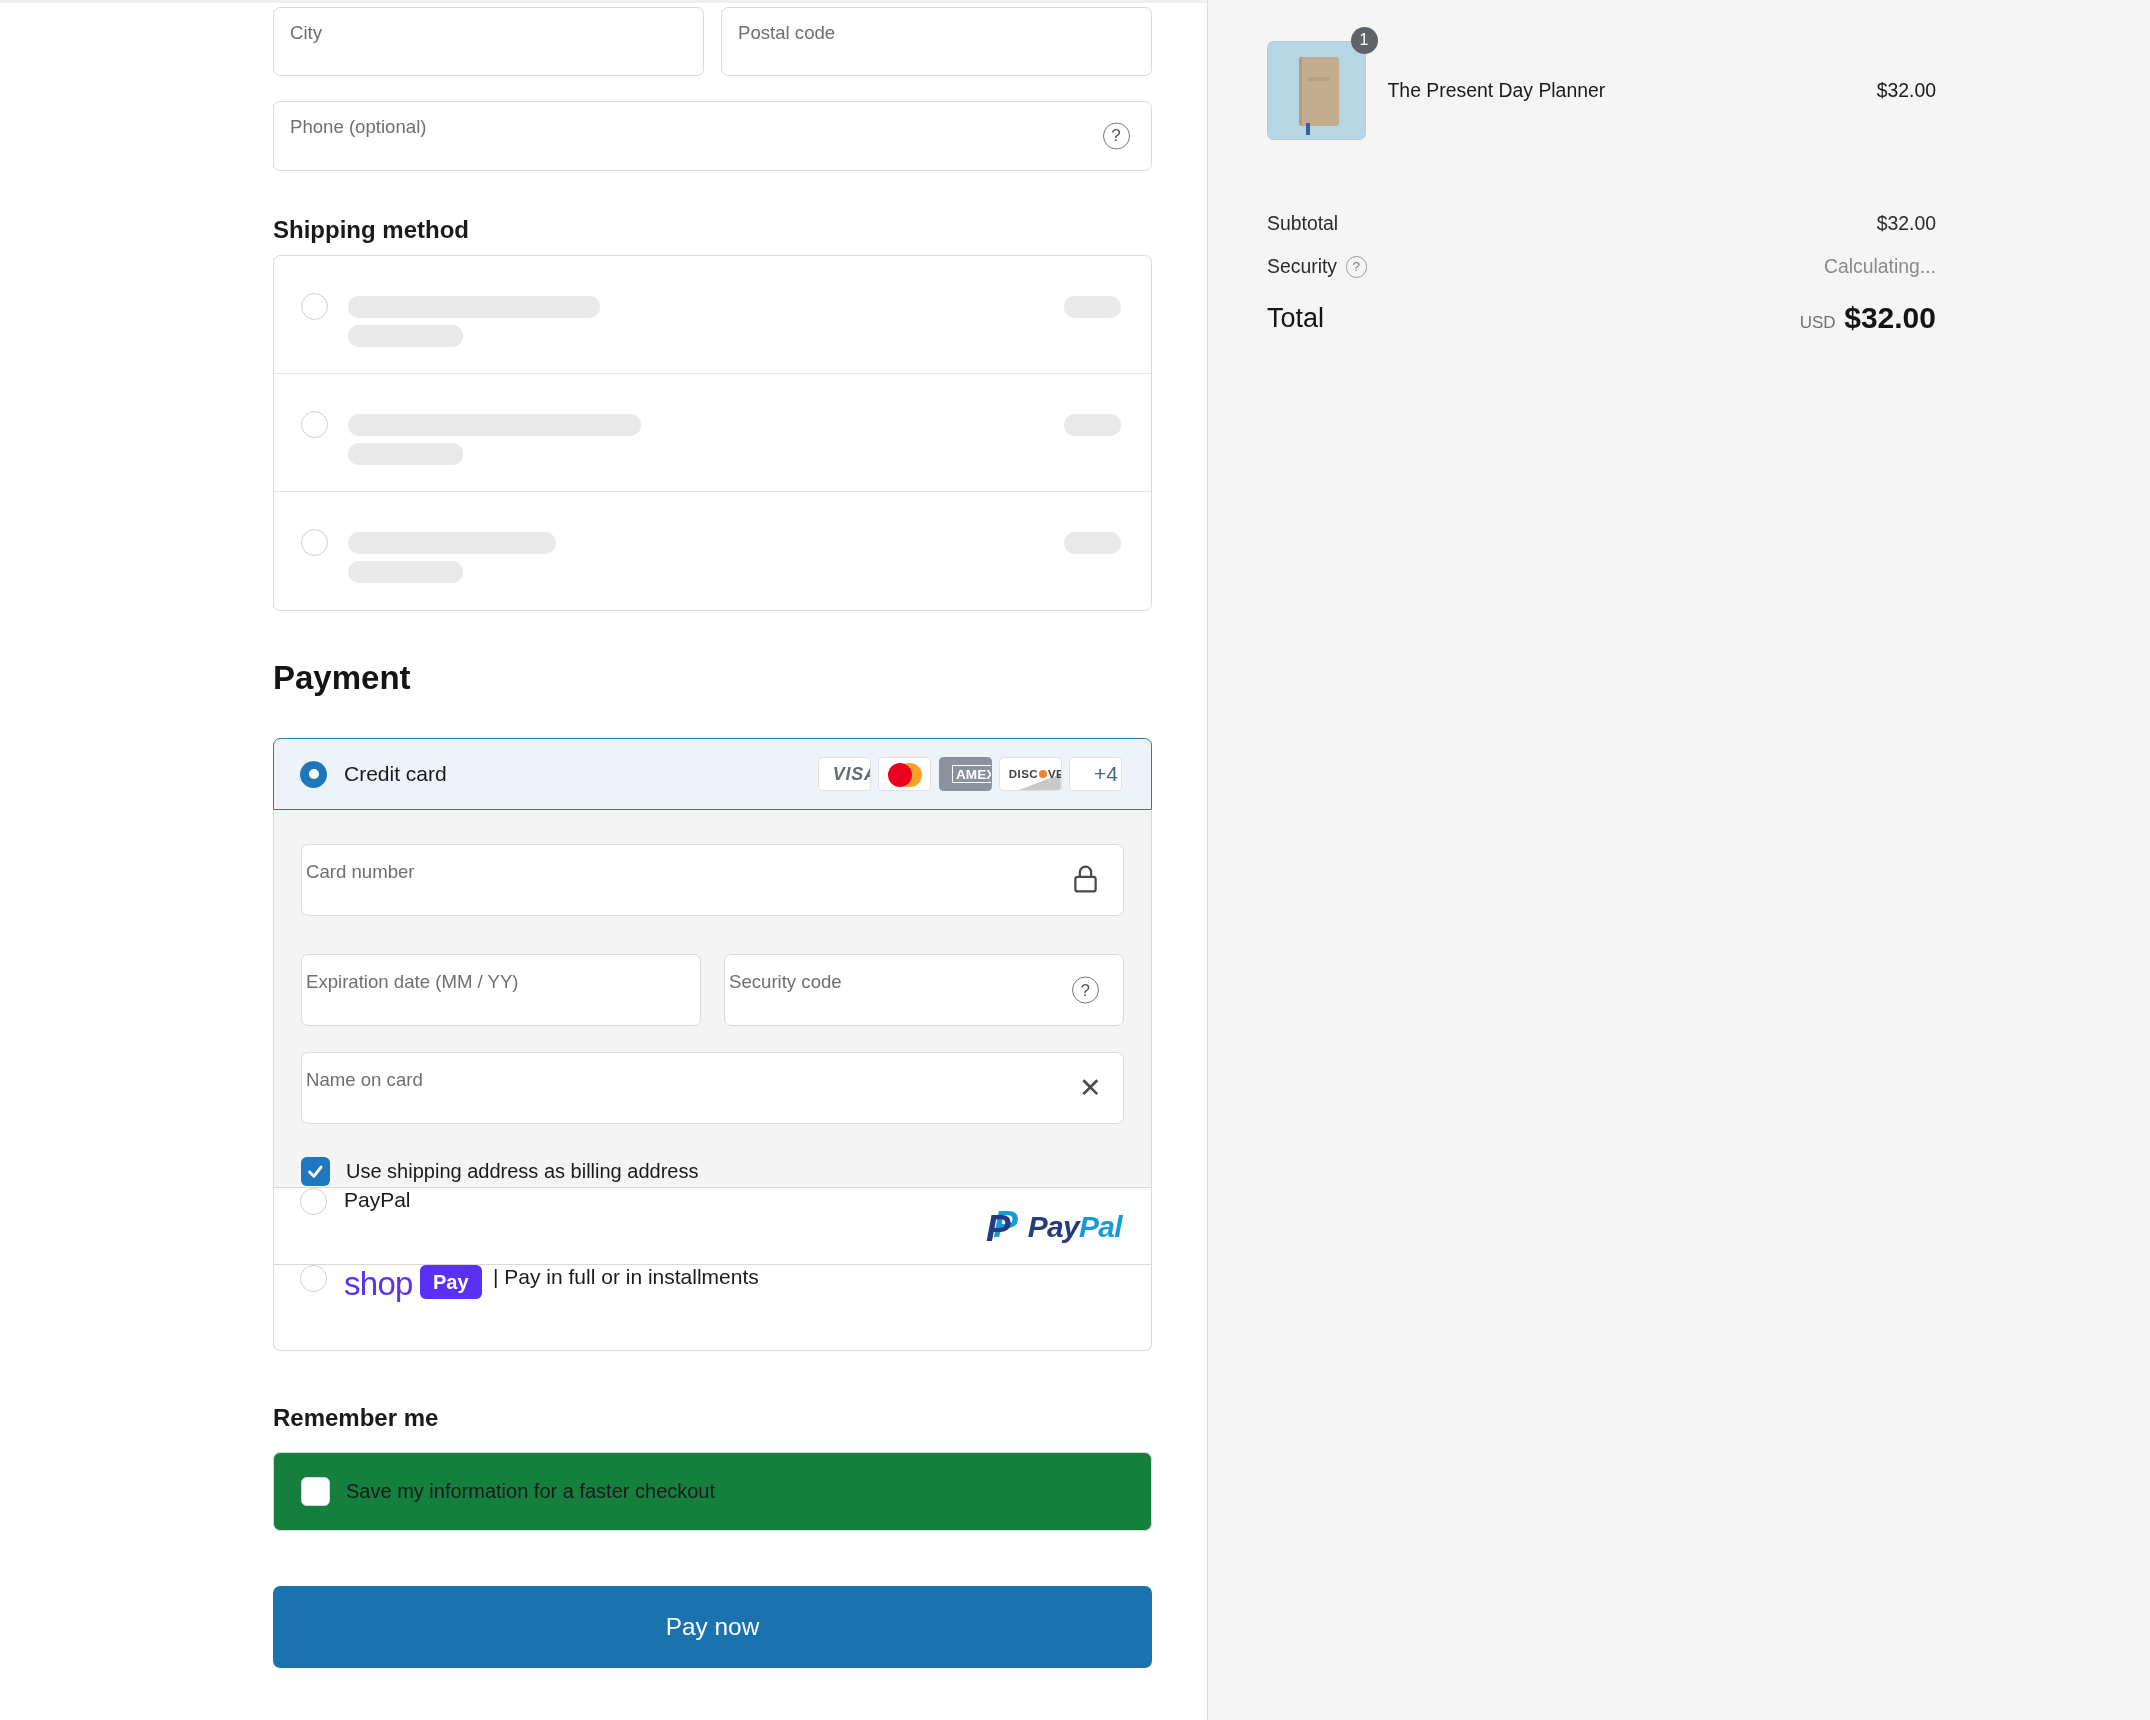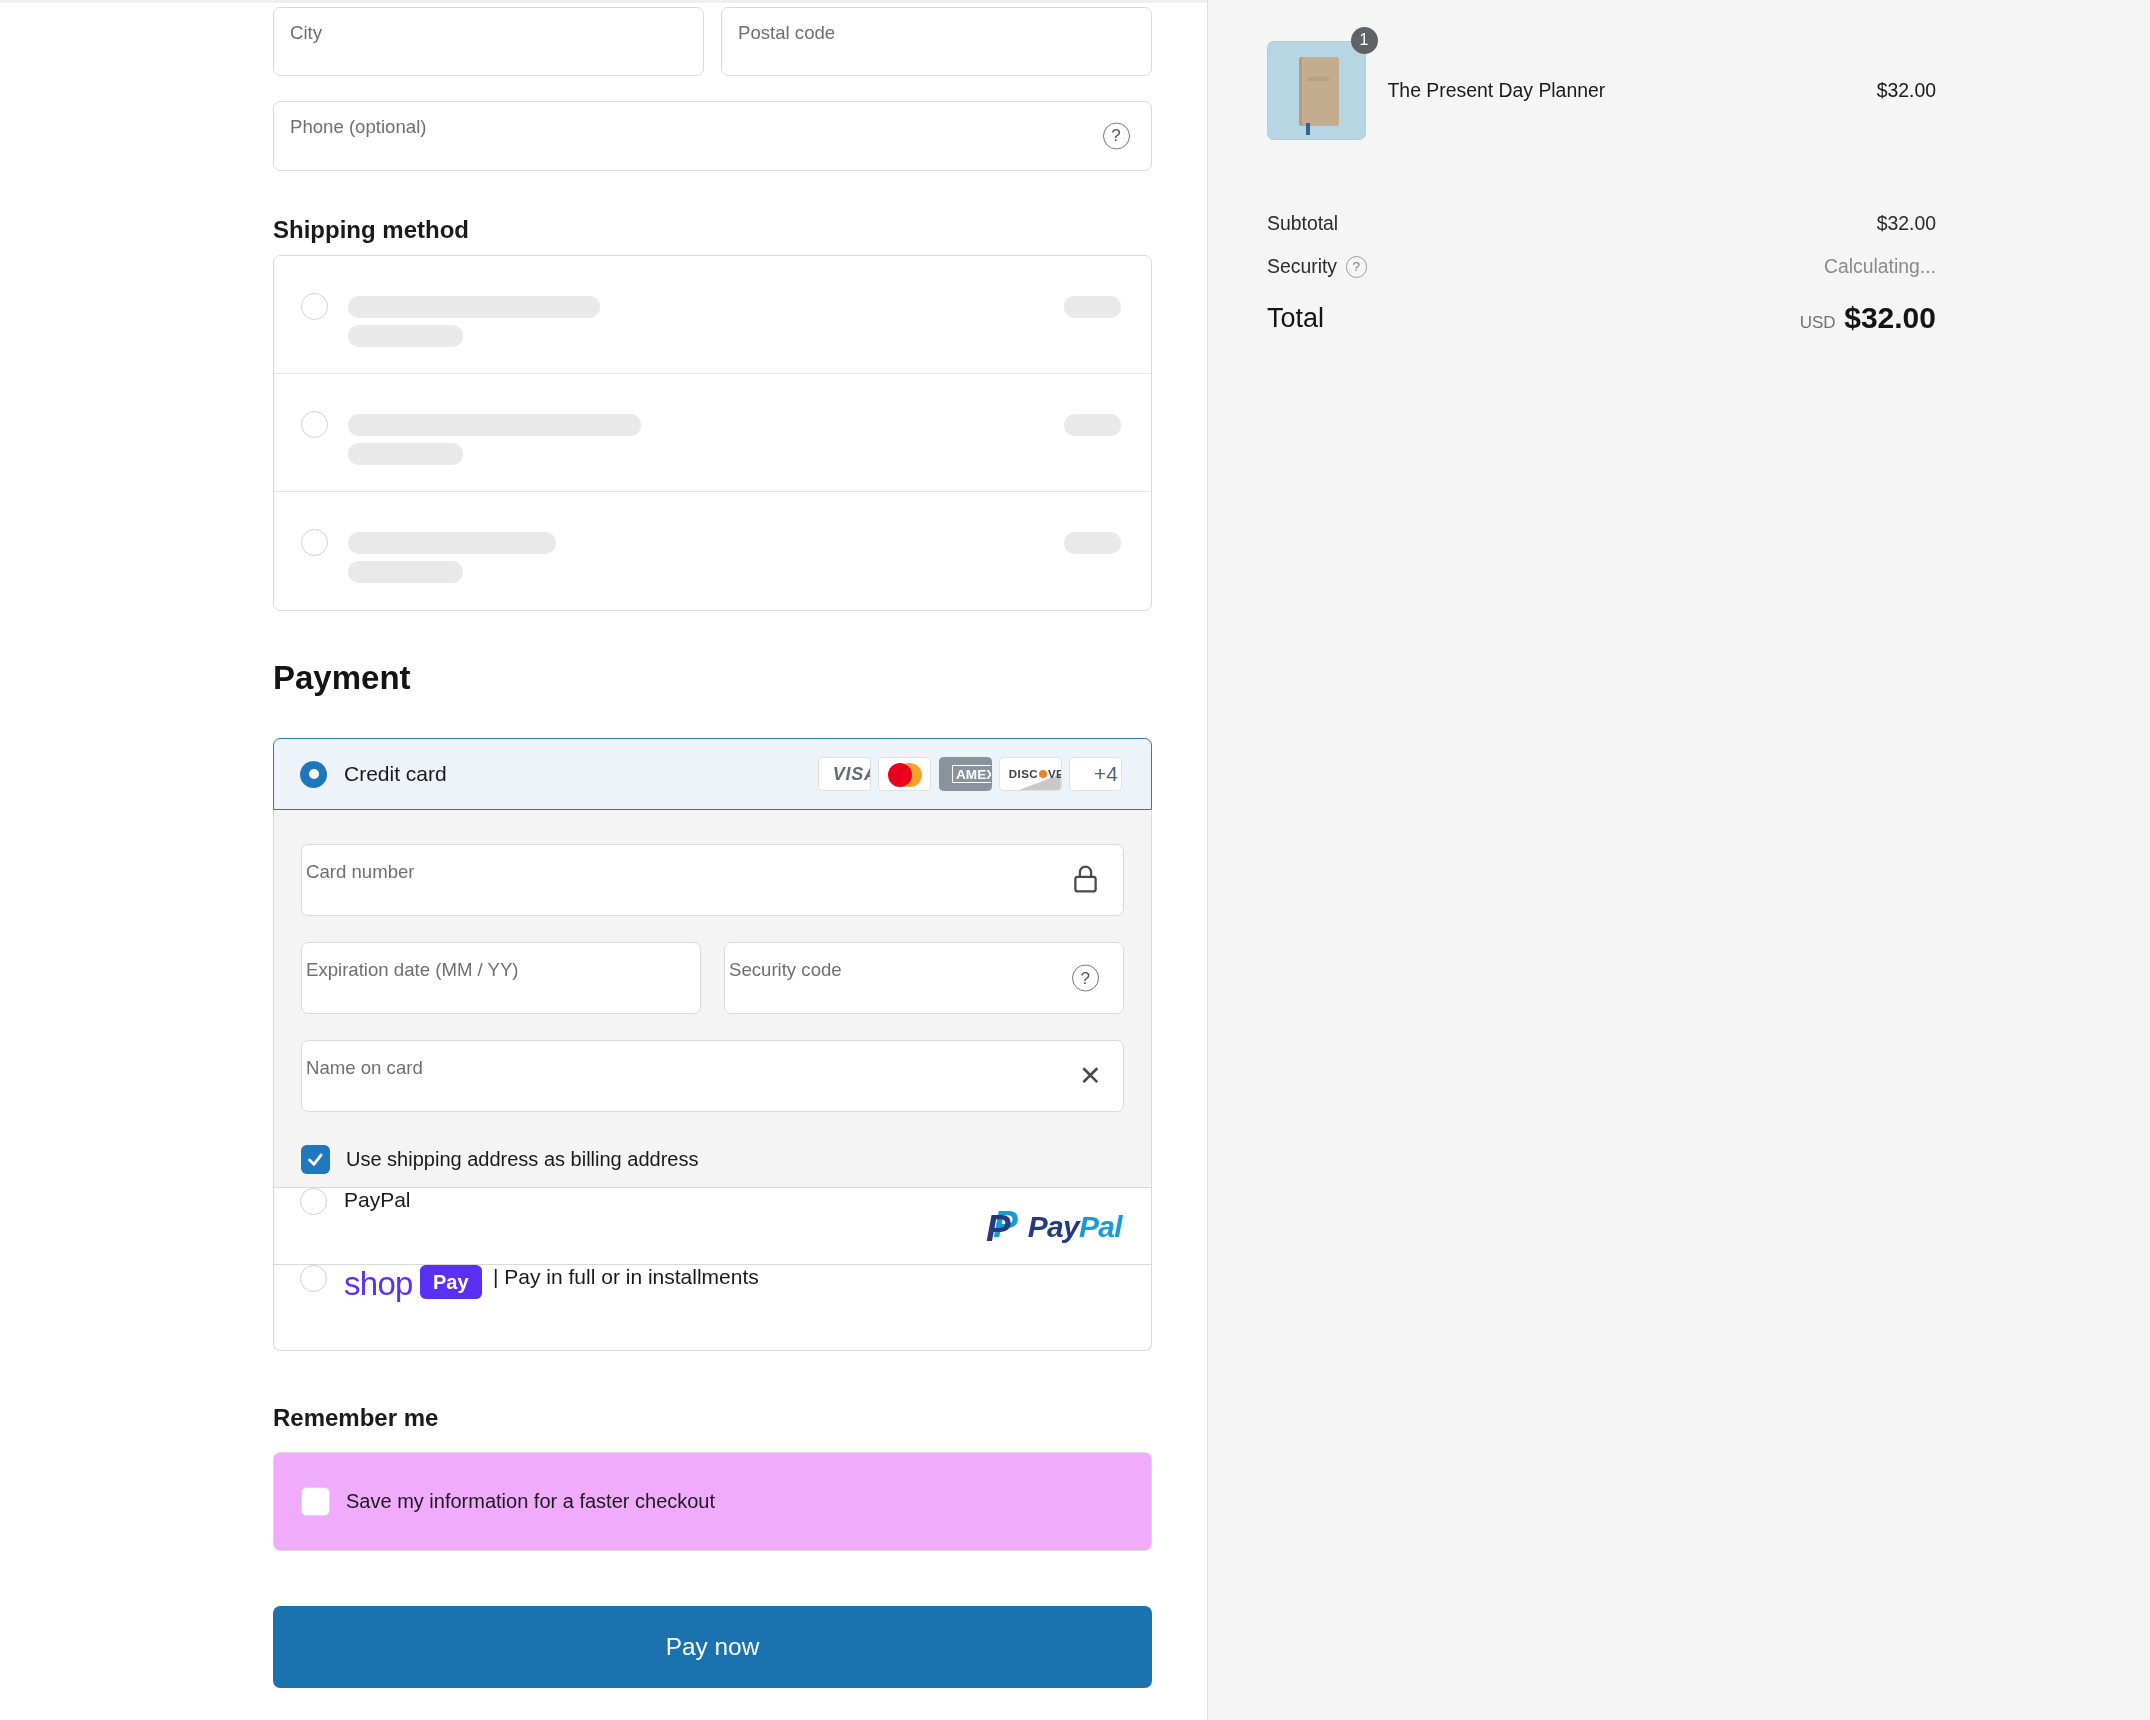--- a/index.html
+++ b/index.html
@@ -61,21 +61,21 @@
   .cicon.discover .dtxt { font-size:11.5px; font-weight:bold; color:#3f3f3f; letter-spacing:0.4px; z-index:2;
                           display:flex; align-items:center; }
   .cicon.discover .ddot { width:8.6px; height:8.6px; border-radius:50%; background:#f48024; margin:0 0.7px; }
   .cicon.discover .swoosh { position:absolute; right:0; bottom:0; width:42px; height:16px; background:#c9c9c9;
                           clip-path:polygon(0 100%, 100% 0, 100% 100%); z-index:1; }
   .cicon.plus4 span { font-size:21px; color:#44658a; }
 
   .cc-form { background:#f4f4f4; border:0.7px solid #d9d9d9; border-top:none; padding:34px 27px 0 27px; height:378px; }
   .cfield { position:relative; background:#fff; border:0.7px solid #d9d9d9; border-radius:7.2px; height:72px; cursor:text; }
   .cfield .flabel { position:absolute; left:4px; top:16px; font-size:18.6px; color:#6f6f6f; }
-  .cfield-row { display:flex; gap:23px; margin-top:26px; }
+  .cfield-row { display:flex; gap:23px; margin-top:38px; }
   .cfield-row .cfield { flex:1; }
   .lock-icon { position:absolute; right:24.4px; top:50%; transform:translateY(-50%); }
   .clear-icon { position:absolute; right:21.5px; top:50%; transform:translateY(-50%);
                 font-size:27px; color:#4a4a4a; line-height:1; cursor:pointer; }
   .cfield.name { margin-top:26px; }
   .billing-row { display:flex; align-items:center; margin-top:33px; }
   .checkbox { width:29px; height:29px; border-radius:5.7px; flex:none; }
   .checkbox.checked { background:#1f78bd; display:flex; align-items:center; justify-content:center; }
   .checkbox.unchecked { background:#fff; border:1.4px solid #d9d9d9; }
   .billing-row .label, .save-row .label { font-size:20px; color:#1a1a1a; margin-left:16px; }
@@ -94,21 +94,21 @@
   .pp-word { font-size:30px; letter-spacing:-0.7px; }
   .pp-word .w1 { color:#253b80; }
   .pp-word .w2 { color:#179bd7; }
 
   .shop-wordmark { font-size:33px; font-weight:normal; color:#5a31f4; margin-left:17px; letter-spacing:-0.7px; }
   .shop-badge { background:#5a31f4; color:#fff; font-size:20px; font-weight:bold; border-radius:5.7px;
                 padding:5.7px 13px; margin-left:7.2px; }
   .shop-desc { font-size:21px; color:#1a1a1a; margin-left:11.5px; }
 
   .remember-title { margin-top:52px; line-height:30px; }
-  .save-box { margin-top:18.6px; border:0.7px solid #d9d9d9; border-radius:7.2px; background:#f0abfc; height:99px; }
+  .save-box { margin-top:18.6px; border:0.7px solid #d9d9d9; border-radius:7.2px; background:#15803d; height:79px; }
   .save-row { display:flex; align-items:center; height:100%; padding-left:27px; }
 
   .pay-btn { margin-top:55px; width:879px; height:82px; background:#1a73af; border:none; border-radius:7.2px;
              color:#fff; font-size:24.4px; font-family:"Liberation Sans",sans-serif; cursor:pointer;
              display:flex; align-items:center; justify-content:center; }
 
   
   .right-col { position:absolute; left:1207px; top:0; width:943px; height:1721px;
                background:#f5f5f5; border-left:0.7px solid #dedede; padding:41px 214px 0 59px; }
   .product-row { display:flex; align-items:center; position:relative; }

